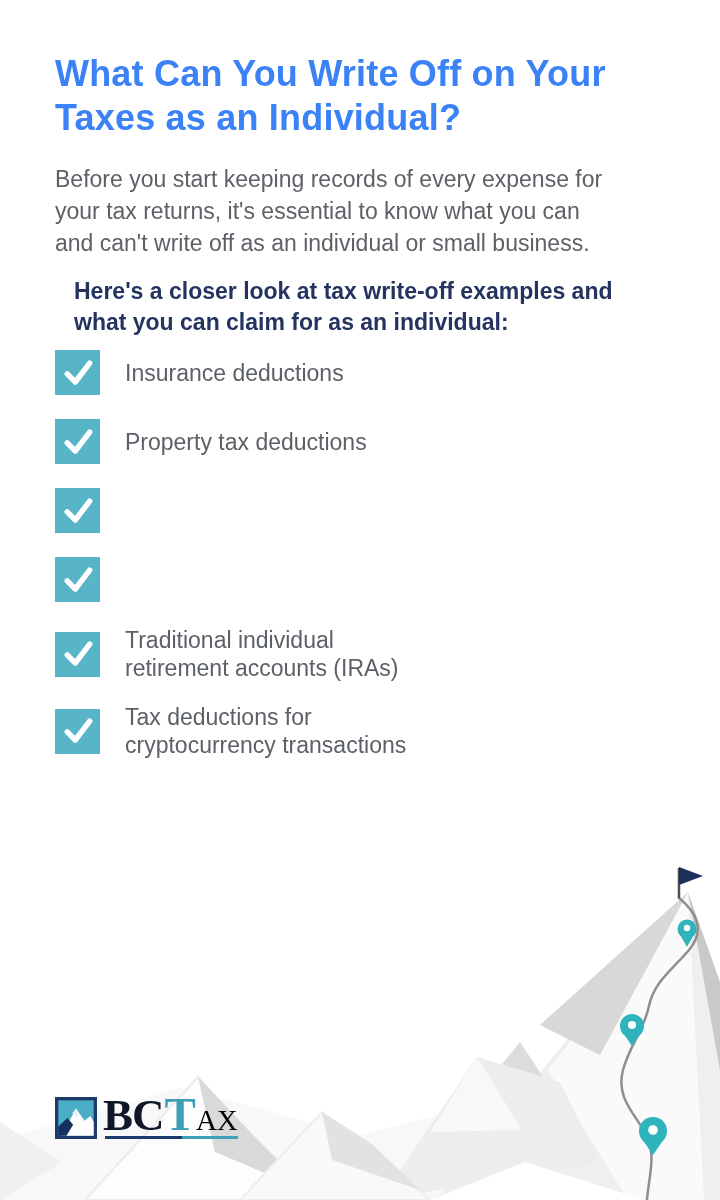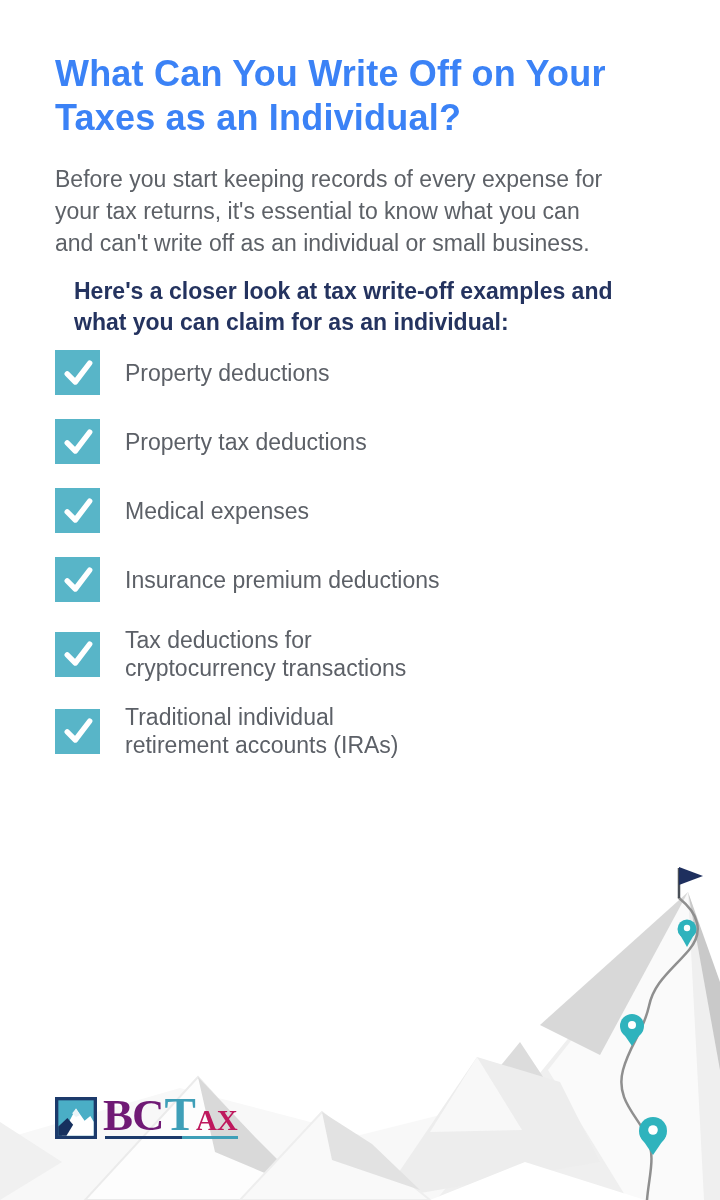--- a/index.html
+++ b/index.html
@@ -39,29 +39,29 @@
   .scene{position:absolute;left:0;top:830px;width:720px;height:370px;z-index:1;}
 
   .logo{
     position:absolute;left:55px;top:1094px;z-index:3;
     display:flex;align-items:flex-end;
   }
   .logo-mark{width:42px;height:42px;margin-right:6px;}
   .logo-text{position:relative;display:flex;align-items:baseline;padding-bottom:4px;}
   .logo-bc{
     font-family:"Liberation Serif","DejaVu Serif",serif;font-weight:bold;
-    font-size:45px;line-height:40px;color:#701a75;letter-spacing:-1px;text-align:right;
+    font-size:45px;line-height:40px;color:#0f172a;letter-spacing:-1px;text-align:right;
   }
   .logo-t{
     font-family:"Liberation Serif","DejaVu Serif",serif;font-weight:bold;
     font-size:47px;line-height:40px;color:#3f9fb8;margin-left:1px;
   }
   .logo-ax{
-    font-family:"Liberation Serif","DejaVu Serif",serif;font-weight:bold;
-    font-size:29px;line-height:29px;color:#be185d;letter-spacing:0px;
+    font-family:"Liberation Serif","DejaVu Serif",serif;font-weight:normal;
+    font-size:29px;line-height:29px;color:#000000;letter-spacing:0px;
   }
   .logo-underline{
     position:absolute;left:2px;right:0;bottom:0;height:3px;
     background:linear-gradient(to right,#1c3a6b 0 58%,#3f9fb8 58% 100%);
   }
 </style>
 </head>
 <body>
 
 <h1 class="page-title preline">What Can You Write Off on Your
@@ -74,63 +74,61 @@
 <p class="subheading preline">Here's a closer look at tax write-off examples and
 what you can claim for as an individual:</p>
 
 <div class="checklist">
   <div class="check-row">
     <span class="checkbox">
         <svg width="36" height="36" viewBox="0 0 40 40">
           <polyline points="8,21 17,30 33,9" fill="none" stroke="#ffffff" stroke-width="6" stroke-linecap="round" stroke-linejoin="round"></polyline>
         </svg>
       </span>
-    <span class="check-label preline">Property deductions</span>
+    <span class="check-label preline">Insurance deductions</span>
   </div>
   <div class="check-row">
     <span class="checkbox">
         <svg width="36" height="36" viewBox="0 0 40 40">
           <polyline points="8,21 17,30 33,9" fill="none" stroke="#ffffff" stroke-width="6" stroke-linecap="round" stroke-linejoin="round"></polyline>
         </svg>
       </span>
     <span class="check-label preline">Property tax deductions</span>
   </div>
   <div class="check-row">
     <span class="checkbox">
         <svg width="36" height="36" viewBox="0 0 40 40">
           <polyline points="8,21 17,30 33,9" fill="none" stroke="#ffffff" stroke-width="6" stroke-linecap="round" stroke-linejoin="round"></polyline>
         </svg>
       </span>
-    <span class="check-label preline">Medical expenses</span>
   </div>
   <div class="check-row">
     <span class="checkbox">
         <svg width="36" height="36" viewBox="0 0 40 40">
           <polyline points="8,21 17,30 33,9" fill="none" stroke="#ffffff" stroke-width="6" stroke-linecap="round" stroke-linejoin="round"></polyline>
         </svg>
       </span>
-    <span class="check-label preline">Insurance premium deductions</span>
+  </div>
+  <div class="check-row two-line">
+    <span class="checkbox">
+        <svg width="36" height="36" viewBox="0 0 40 40">
+          <polyline points="8,21 17,30 33,9" fill="none" stroke="#ffffff" stroke-width="6" stroke-linecap="round" stroke-linejoin="round"></polyline>
+        </svg>
+      </span>
+    <span class="check-label preline">Traditional individual
+retirement accounts (IRAs)</span>
   </div>
   <div class="check-row two-line">
     <span class="checkbox">
         <svg width="36" height="36" viewBox="0 0 40 40">
           <polyline points="8,21 17,30 33,9" fill="none" stroke="#ffffff" stroke-width="6" stroke-linecap="round" stroke-linejoin="round"></polyline>
         </svg>
       </span>
     <span class="check-label preline">Tax deductions for
 cryptocurrency transactions</span>
-  </div>
-  <div class="check-row two-line">
-    <span class="checkbox">
-        <svg width="36" height="36" viewBox="0 0 40 40">
-          <polyline points="8,21 17,30 33,9" fill="none" stroke="#ffffff" stroke-width="6" stroke-linecap="round" stroke-linejoin="round"></polyline>
-        </svg>
-      </span>
-    <span class="check-label preline">Traditional individual
-retirement accounts (IRAs)</span>
   </div>
 </div>
 
 <svg class="scene" viewBox="0 0 720 370" aria-hidden="true">
 
   <polygon points="0,310 180,258 360,305 520,265 720,300 720,370 0,370" fill="#f8f8f8"></polygon>
 
   <polygon points="688,62 436,370 720,370 720,158" fill="#efefef"></polygon>
   <polygon points="688,62 548,240 628,370 704,370" fill="#fafafa"></polygon>
   <polygon points="688,62 540,195 600,225" fill="#d8d8d8"></polygon>

